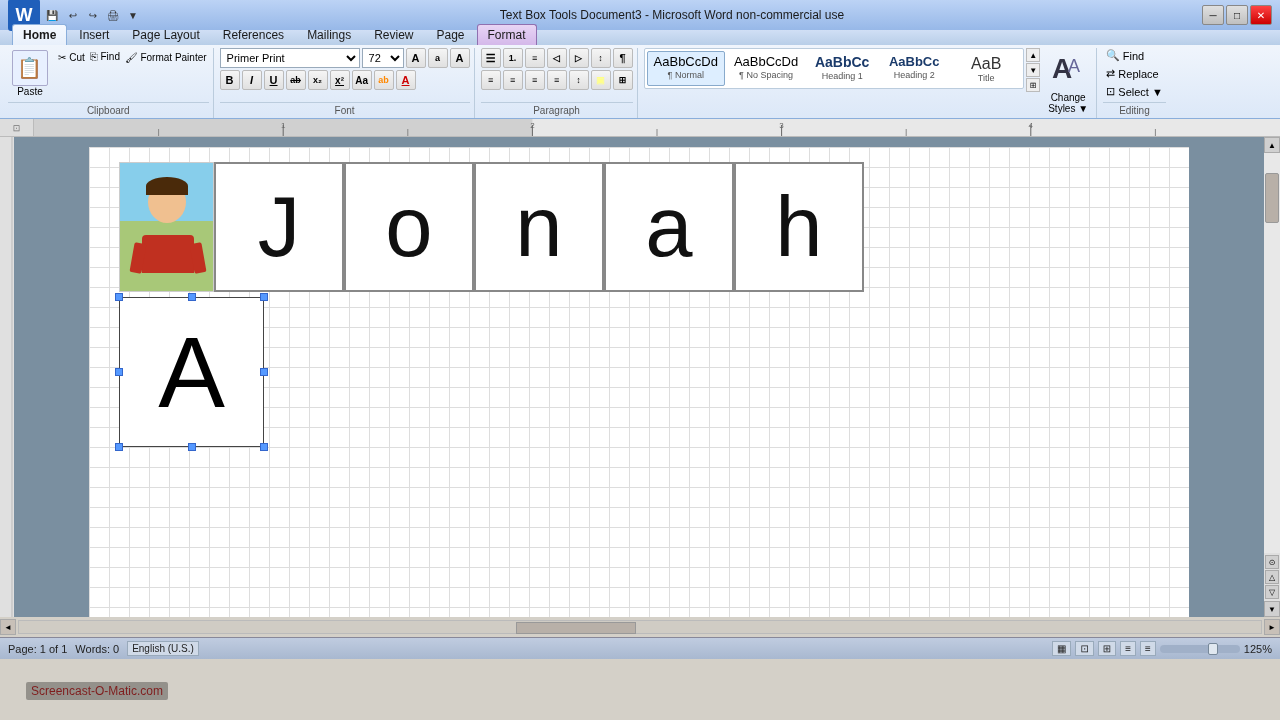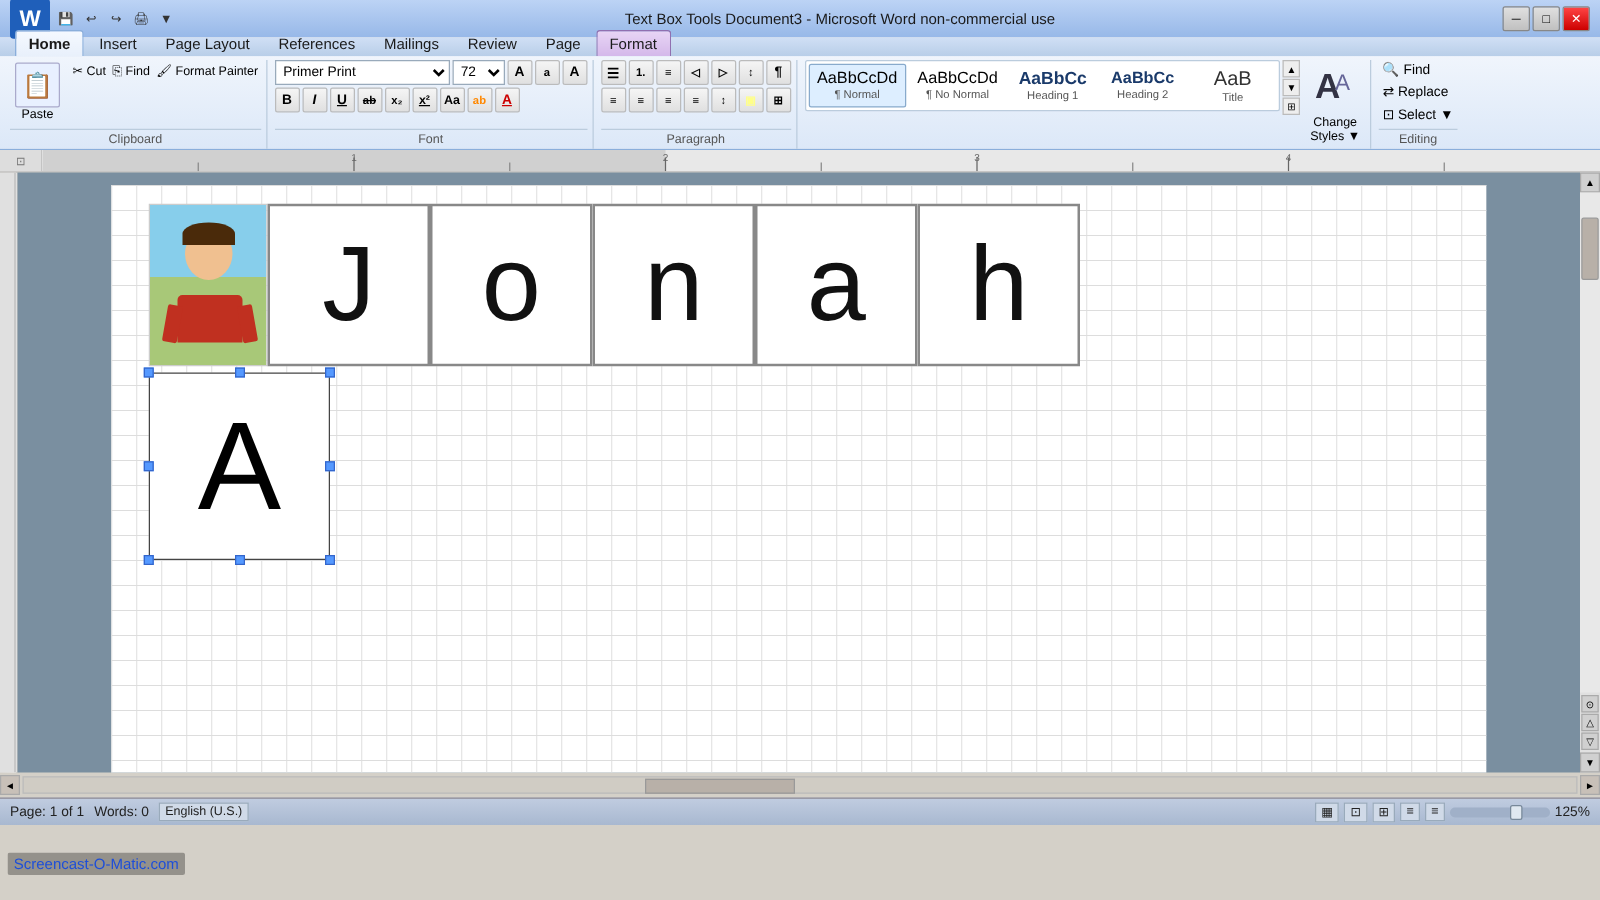--- a/index.html
+++ b/index.html
@@ -327,23 +327,23 @@
       align-items: center;
     }
     .hscroll-btn { width: 16px; height: 16px; background: #c8c0b8; border: 1px solid #aaa; display: flex; align-items: center; justify-content: center; cursor: pointer; font-size: 8px; }
     .hscroll-track { flex: 1; height: 14px; background: #d0ccc4; border: 1px solid #bbb; position: relative; margin: 0 2px; }
     .hscroll-thumb { width: 120px; height: 12px; background: #b8b0a8; border: 1px solid #999; position: absolute; left: 40%; top: 1px; }
 
     
     #watermark {
       position: fixed;
       bottom: 20px;
-      left: 6px;
+      left: 26px;
       font-size: 12px;
-      color: #1d4ed8;
+      color: #7f1d1d;
       font-family: Arial;
       background: rgba(0,0,0,0.3);
       padding: 2px 5px;
       border-radius: 2px;
     }
   </style>
 </head>
 <body>
 
 <div id="titlebar">
@@ -450,21 +450,21 @@
 
     <div class="ribbon-group" style="flex-direction:row; align-items:flex-start; border-right:1px solid #bcd;">
       <div style="display:flex; flex-direction:column;">
         <div class="styles-gallery">
           <div class="style-item active">
             <div class="style-preview">AaBbCcDd</div>
             <div class="style-label">¶ Normal</div>
           </div>
           <div class="style-item">
             <div class="style-preview">AaBbCcDd</div>
-            <div class="style-label">¶ No Normal</div>
+            <div class="style-label">¶ No Spacing</div>
           </div>
           <div class="style-item">
             <div class="style-preview" style="font-size:14px;font-weight:bold;color:#1a3a6a;">AaBbCc</div>
             <div class="style-label">Heading 1</div>
           </div>
           <div class="style-item">
             <div class="style-preview" style="font-size:13px;font-weight:bold;color:#1a3a6a;">AaBbCc</div>
             <div class="style-label">Heading 2</div>
           </div>
           <div class="style-item">

